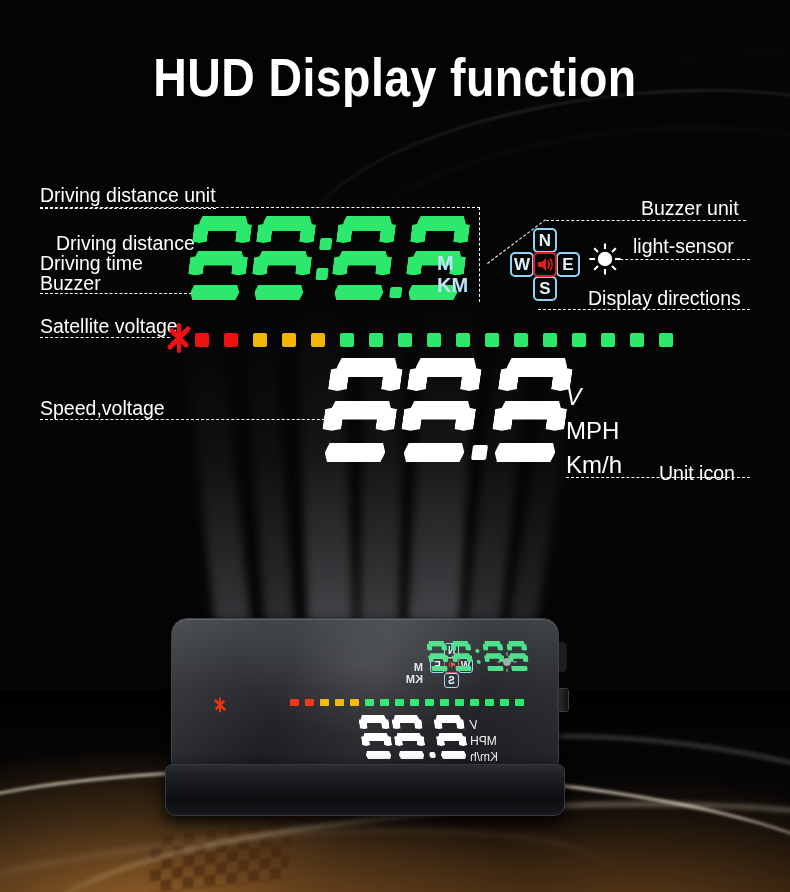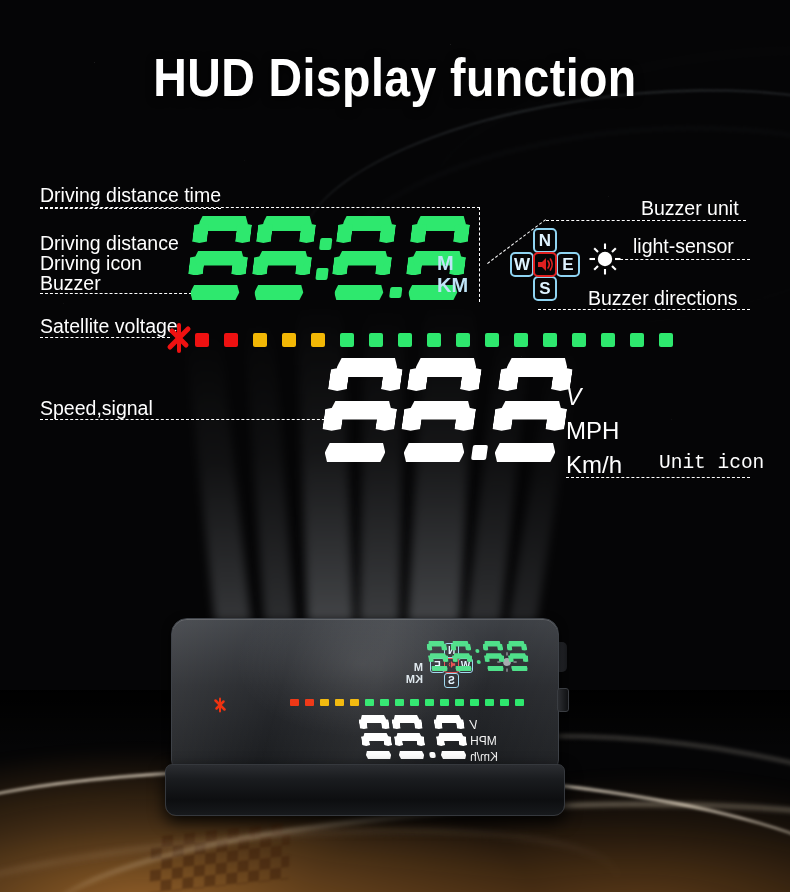--- a/index.html
+++ b/index.html
@@ -225,63 +225,63 @@
     <div class="beam b3"></div>
   <div class="beam b4"></div>
     <div class="beam b5"></div>
     <div class="beam b6"></div>
   <div class="beam b7"></div>
 </div>
 
 <div id="title">HUD Display function</div>
 
 <div class="callout" style="left:40px; top:183px;">
-  <span class="ul">Driving distance time</span>
+  <span class="ul">Driving distance unit</span>
 </div>
 <div class="dash-h" style="left:40px; top:207px; width:440px;"></div>
 <div class="dash-v" style="left:479px; top:207px; height:95px;"></div>
 
-<div class="callout" style="left:40px; top:231px;">
+<div class="callout" style="left:56px; top:231px;">
   <span>Driving distance</span>
 </div>
 <div class="callout" style="left:40px; top:251px;">
-  <span>Driving icon</span>
+  <span>Driving time</span>
 </div>
 <div class="callout" style="left:40px; top:271px;">
   <span>Buzzer</span>
 </div>
 <div class="dash-h" style="left:40px; top:293px; width:152px;"></div>
 
 <div class="callout" style="left:40px; top:314px;">
   <span>Satellite voltage</span>
 </div>
 <div class="dash-h" style="left:40px; top:337px; width:130px;"></div>
 
 <div class="callout" style="left:40px; top:396px;">
-  <span>Speed,signal</span>
+  <span>Speed,voltage</span>
 </div>
 <div class="dash-h" style="left:40px; top:419px; width:300px;"></div>
 
 <div class="callout" style="left:641px; top:196px;">
   <span>Buzzer unit</span>
 </div>
 <div class="dash-h" style="left:546px; top:220px; width:200px;"></div>
 <div class="dash-diag" style="left:546px; top:220px; width:73px; transform:rotate(143deg);"></div>
 
 <div class="callout" style="left:633px; top:234px;">
   <span>light-sensor</span>
 </div>
 <div class="dash-h" style="left:615px; top:259px; width:135px;"></div>
 
 <div class="callout" style="left:588px; top:286px;">
-  <span>Buzzer directions</span>
+  <span>Display directions</span>
 </div>
 <div class="dash-h" style="left:538px; top:309px; width:212px;"></div>
 
-<div class="callout" style="left:659px; top:451px;font-family:Liberation Mono, monospace;">
+<div class="callout" style="left:659px; top:461px;">
   <span>Unit icon</span>
 </div>
 <div class="dash-h" style="left:566px; top:477px; width:184px;"></div>
 
 <div id="green-row">
     <div class="seg-digit" style="width: 58px; height: 84px; color: rgb(46, 232, 110); transform: skewX(-7deg); margin-right: 6px;">
       <div class="seg" style="left: 4.5px; top: 0px; width: 49px; height: 15px; clip-path: polygon(6% 0px, 94% 0px, 100% 50%, 94% 100%, 6% 100%, 0px 50%);"></div>
       <div class="seg" style="left: 43px; top: 7.5px; width: 15px; height: 19.5px; clip-path: polygon(0px 8%, 50% 0px, 100% 8%, 100% 92%, 50% 100%, 0px 92%);"></div>
       <div class="seg" style="left: 43px; top: 39.9px; width: 15px; height: 19.5px; clip-path: polygon(0px 8%, 50% 0px, 100% 8%, 100% 92%, 50% 100%, 0px 92%);"></div>
       <div class="seg" style="left: 4.5px; top: 69px; width: 49px; height: 15px; clip-path: polygon(6% 0px, 94% 0px, 100% 50%, 94% 100%, 6% 100%, 0px 50%);"></div>

